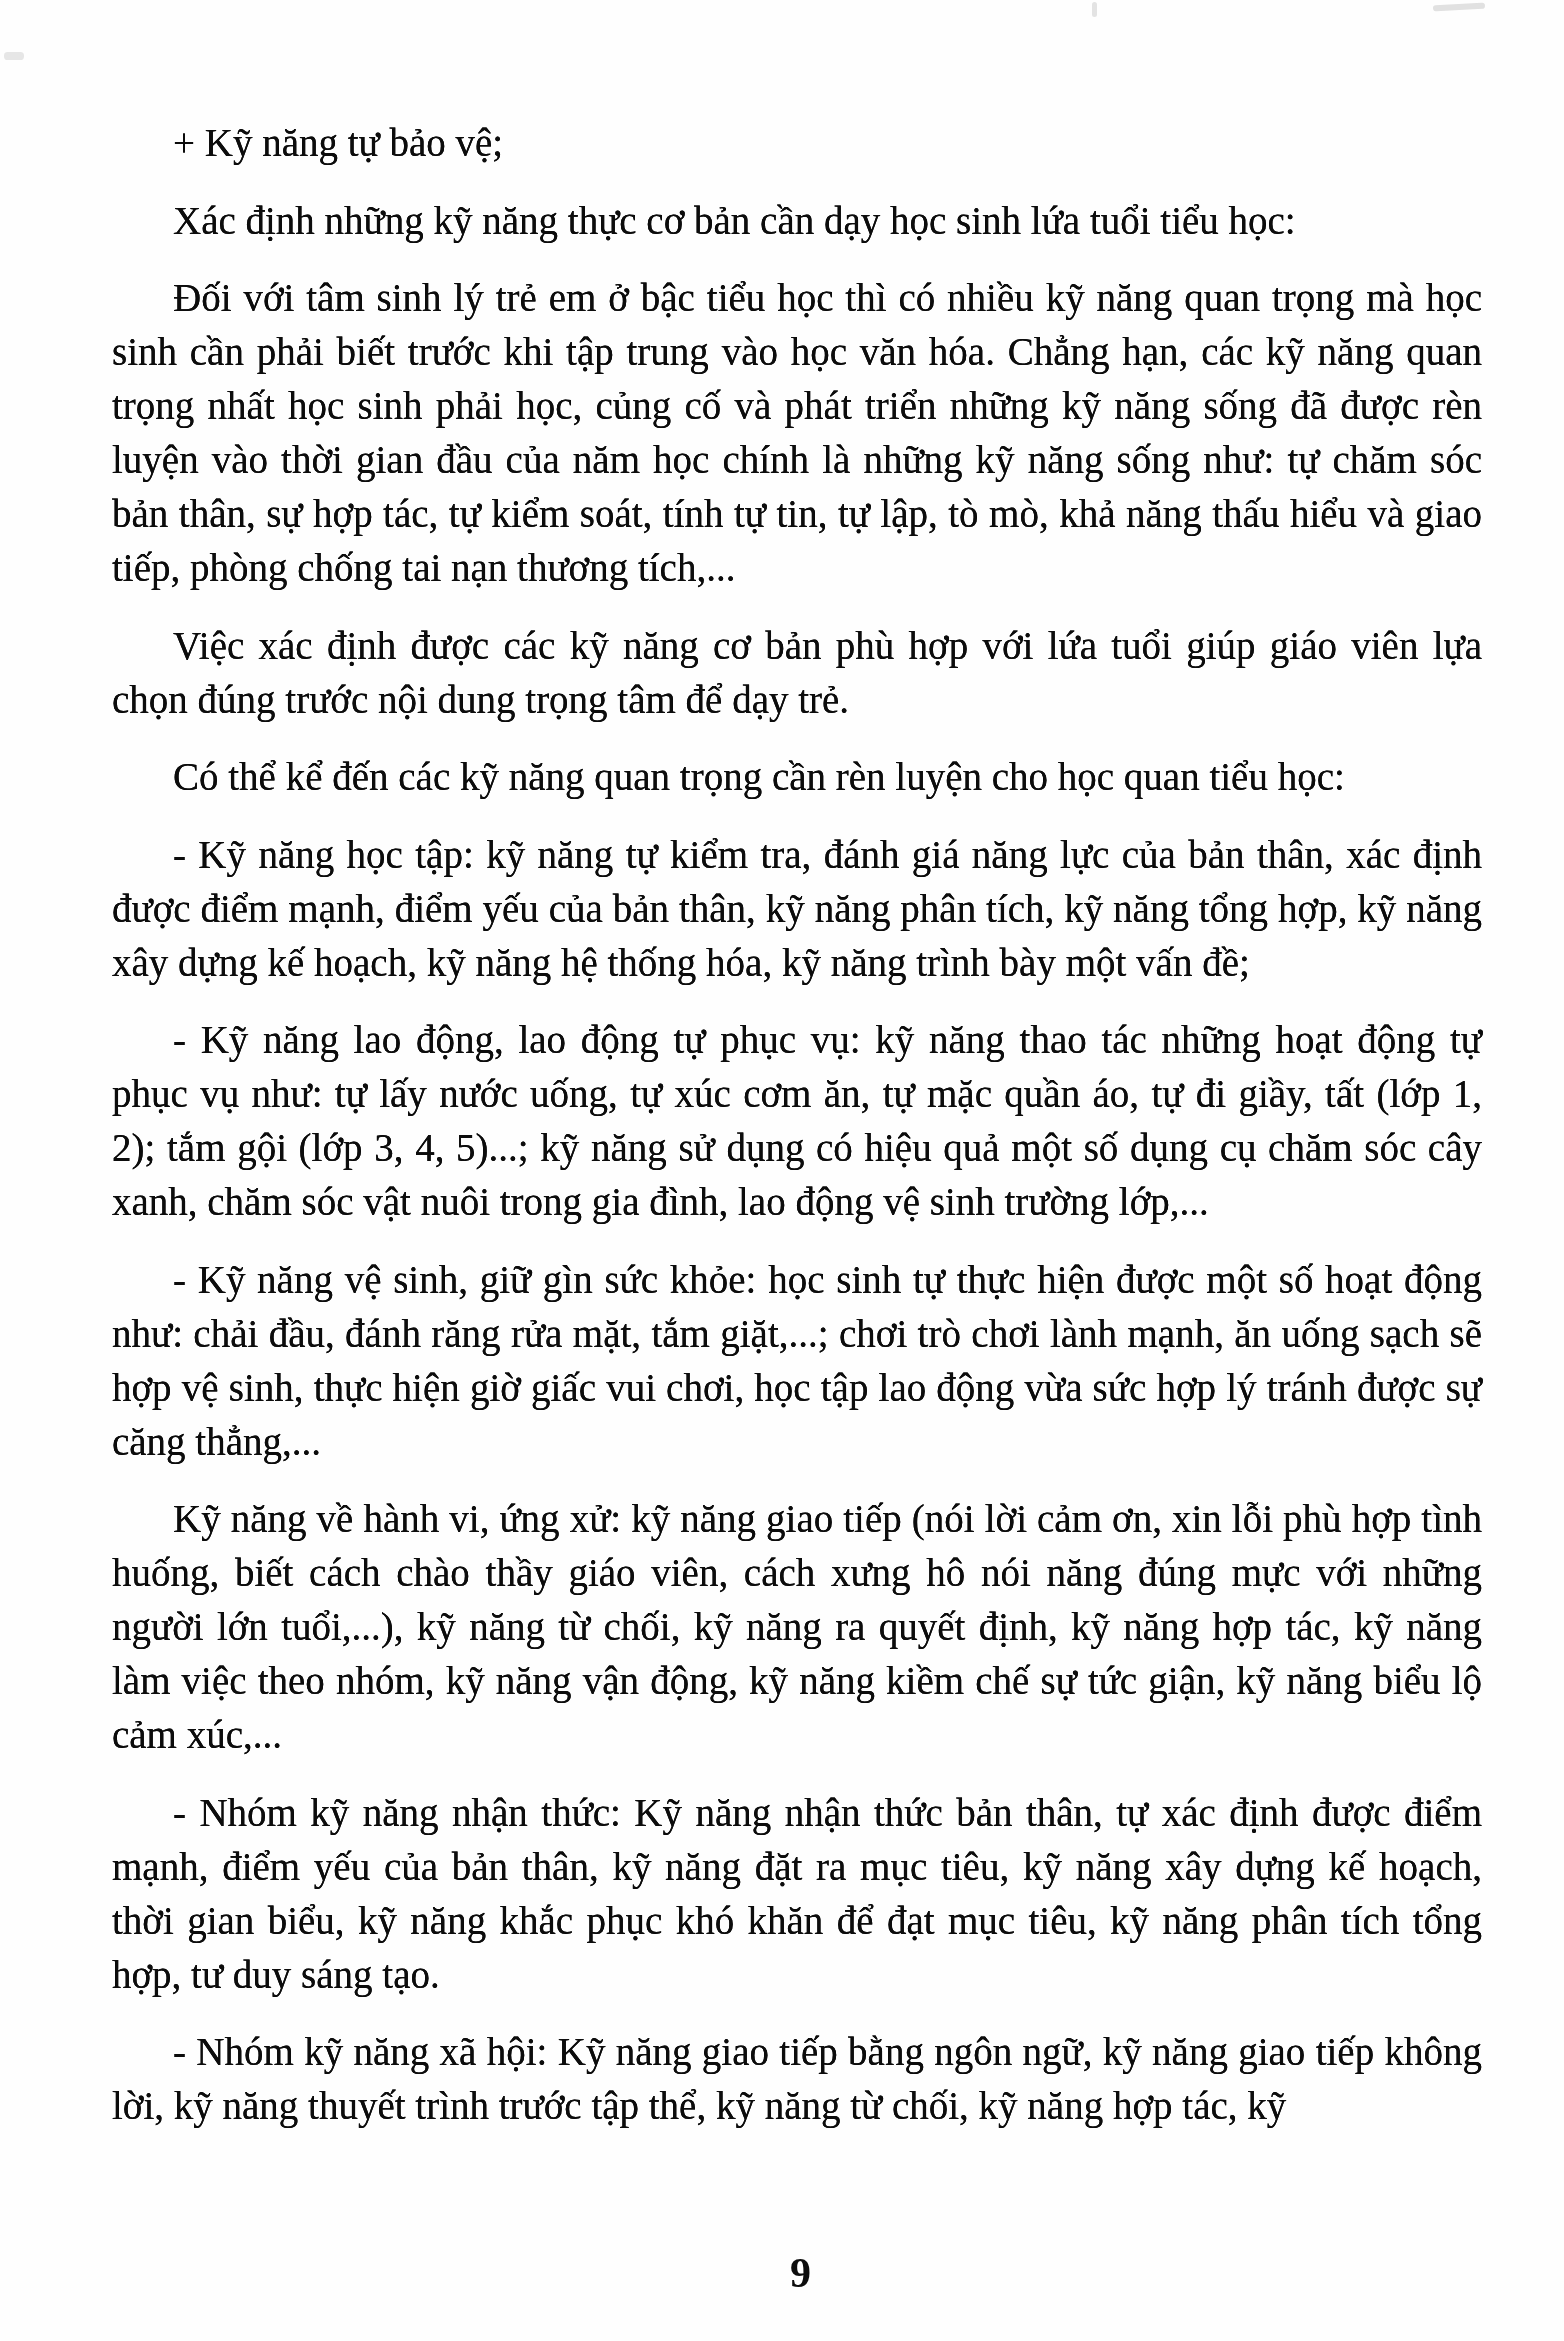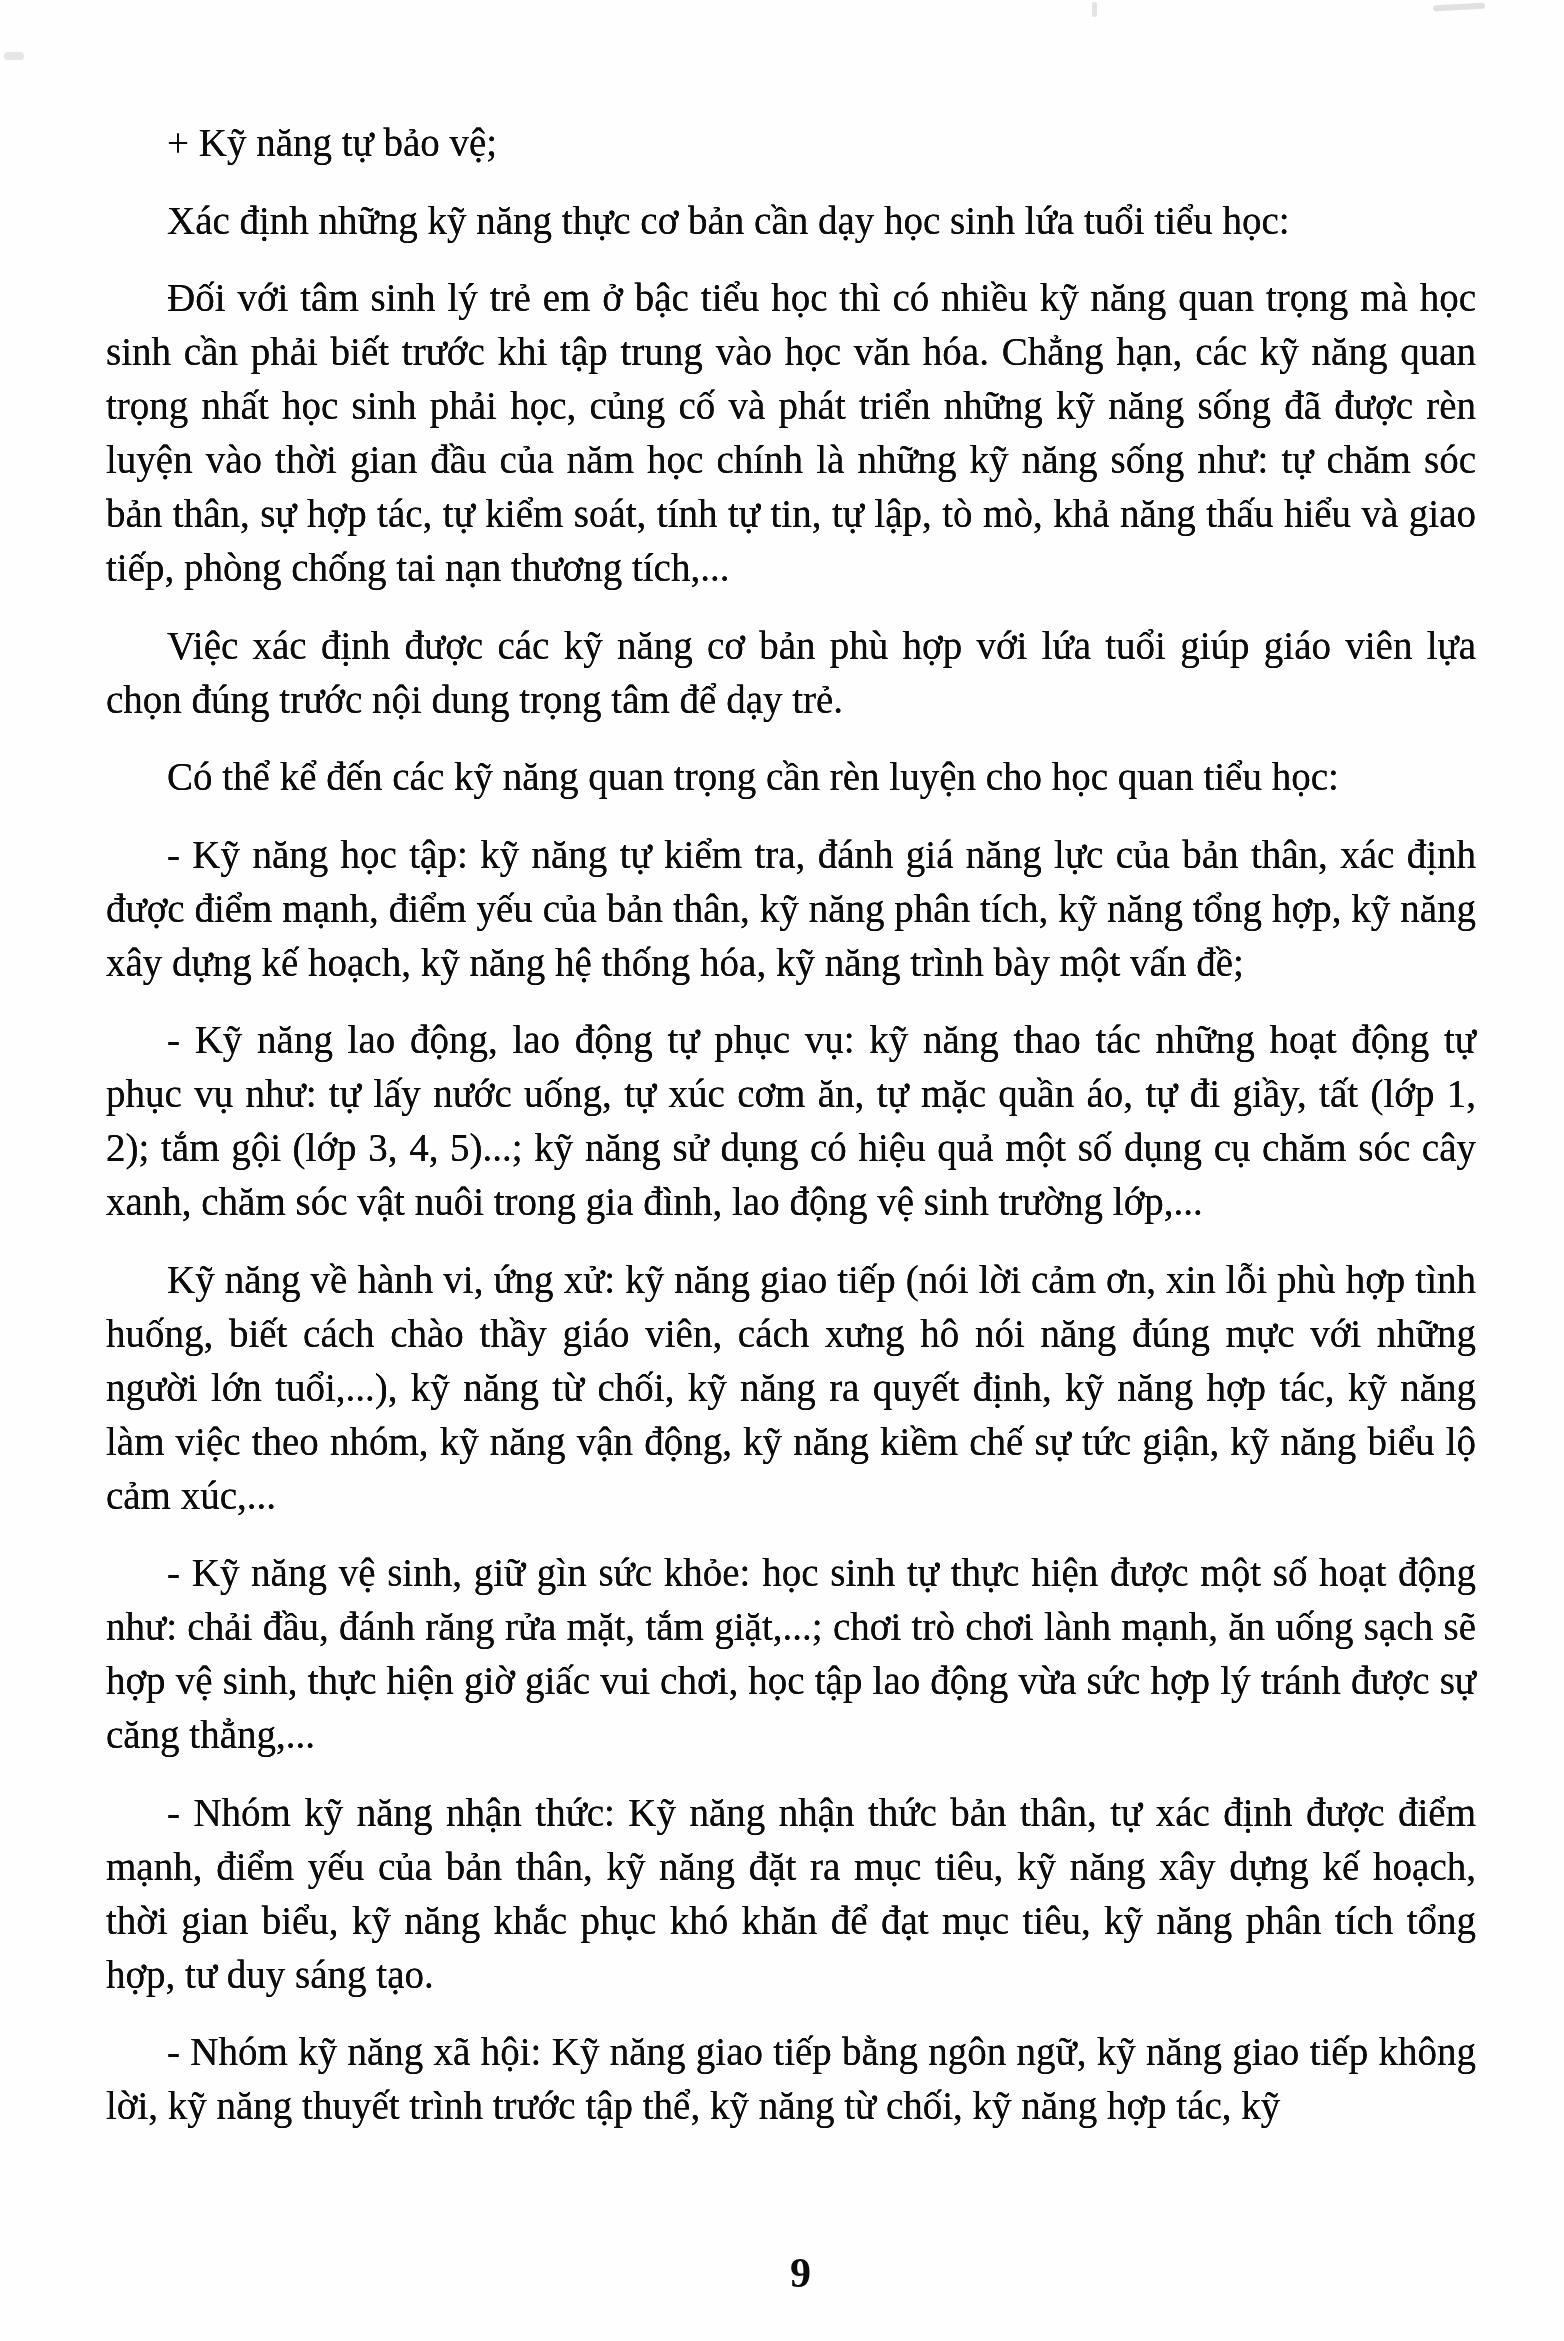--- a/index.html
+++ b/index.html
@@ -10,21 +10,21 @@
   .page {
     position: relative;
     width: 1565px;
     height: 2342px;
     background: #fefefe;
     overflow: hidden;
     font-family: "Liberation Serif", "DejaVu Serif", serif;
   }
   .content {
     position: absolute;
-    left: 106px;
+    left: 112px;
     top: 116px;
     width: 1370px;
     color: #0c0c0c;
     font-size: 39px;
     line-height: 54px;
     text-align: justify;
   }
   .para {
     margin: 0 0 23.5px 0;
     text-indent: 61px;
@@ -76,21 +76,21 @@
   <span class="artifact artifact-left-dash"></span>
 
   <div class="content" id="content">
       <p class="para plus-item">+ Kỹ năng tự bảo vệ;</p>
       <p class="para body">Xác định những kỹ năng thực cơ bản cần dạy học sinh lứa tuổi tiểu học:</p>
       <p class="para body">Đối với tâm sinh lý trẻ em ở bậc tiểu học thì có nhiều kỹ năng quan trọng mà học sinh cần phải biết trước khi tập trung vào học văn hóa. Chẳng hạn, các kỹ năng quan trọng nhất học sinh phải học, củng cố và phát triển những kỹ năng sống đã được rèn luyện vào thời gian đầu của năm học chính là những kỹ năng sống như: tự chăm sóc bản thân, sự hợp tác, tự kiểm soát, tính tự tin, tự lập, tò mò, khả năng thấu hiểu và giao tiếp, phòng chống tai nạn thương tích,...</p>
       <p class="para body">Việc xác định được các kỹ năng cơ bản phù hợp với lứa tuổi giúp giáo viên lựa chọn đúng trước nội dung trọng tâm để dạy trẻ.</p>
       <p class="para body">Có thể kể đến các kỹ năng quan trọng cần rèn luyện cho học quan tiểu học:</p>
       <p class="para body">- Kỹ năng học tập: kỹ năng tự kiểm tra, đánh giá năng lực của bản thân, xác định được điểm mạnh, điểm yếu của bản thân, kỹ năng phân tích, kỹ năng tổng hợp, kỹ năng xây dựng kế hoạch, kỹ năng hệ thống hóa, kỹ năng trình bày một vấn đề;</p>
       <p class="para body">- Kỹ năng lao động, lao động tự phục vụ: kỹ năng thao tác những hoạt động tự phục vụ như: tự lấy nước uống, tự xúc cơm ăn, tự mặc quần áo, tự đi giầy, tất (lớp 1, 2); tắm gội (lớp 3, 4, 5)...; kỹ năng sử dụng có hiệu quả một số dụng cụ chăm sóc cây xanh, chăm sóc vật nuôi trong gia đình, lao động vệ sinh trường lớp,...</p>
+      <p class="para body">- Kỹ năng vệ sinh, giữ gìn sức khỏe: học sinh tự thực hiện được một số hoạt động như: chải đầu, đánh răng rửa mặt, tắm giặt,...; chơi trò chơi lành mạnh, ăn uống sạch sẽ hợp vệ sinh, thực hiện giờ giấc vui chơi, học tập lao động vừa sức hợp lý tránh được sự căng thẳng,...</p>
       <p class="para body">Kỹ năng về hành vi, ứng xử: kỹ năng giao tiếp (nói lời cảm ơn, xin lỗi phù hợp tình huống, biết cách chào thầy giáo viên, cách xưng hô nói năng đúng mực với những người lớn tuổi,...), kỹ năng từ chối, kỹ năng ra quyết định, kỹ năng hợp tác, kỹ năng làm việc theo nhóm, kỹ năng vận động, kỹ năng kiềm chế sự tức giận, kỹ năng biểu lộ cảm xúc,...</p>
-      <p class="para body">- Kỹ năng vệ sinh, giữ gìn sức khỏe: học sinh tự thực hiện được một số hoạt động như: chải đầu, đánh răng rửa mặt, tắm giặt,...; chơi trò chơi lành mạnh, ăn uống sạch sẽ hợp vệ sinh, thực hiện giờ giấc vui chơi, học tập lao động vừa sức hợp lý tránh được sự căng thẳng,...</p>
       <p class="para body">- Nhóm kỹ năng nhận thức: Kỹ năng nhận thức bản thân, tự xác định được điểm mạnh, điểm yếu của bản thân, kỹ năng đặt ra mục tiêu, kỹ năng xây dựng kế hoạch, thời gian biểu, kỹ năng khắc phục khó khăn để đạt mục tiêu, kỹ năng phân tích tổng hợp, tư duy sáng tạo.</p>
       <p class="para body">- Nhóm kỹ năng xã hội: Kỹ năng giao tiếp bằng ngôn ngữ, kỹ năng giao tiếp không lời, kỹ năng thuyết trình trước tập thể, kỹ năng từ chối, kỹ năng hợp tác, kỹ</p>
     </div>
 
   <div class="page-number">9</div>
 </div>
 
 
 </body></html>

